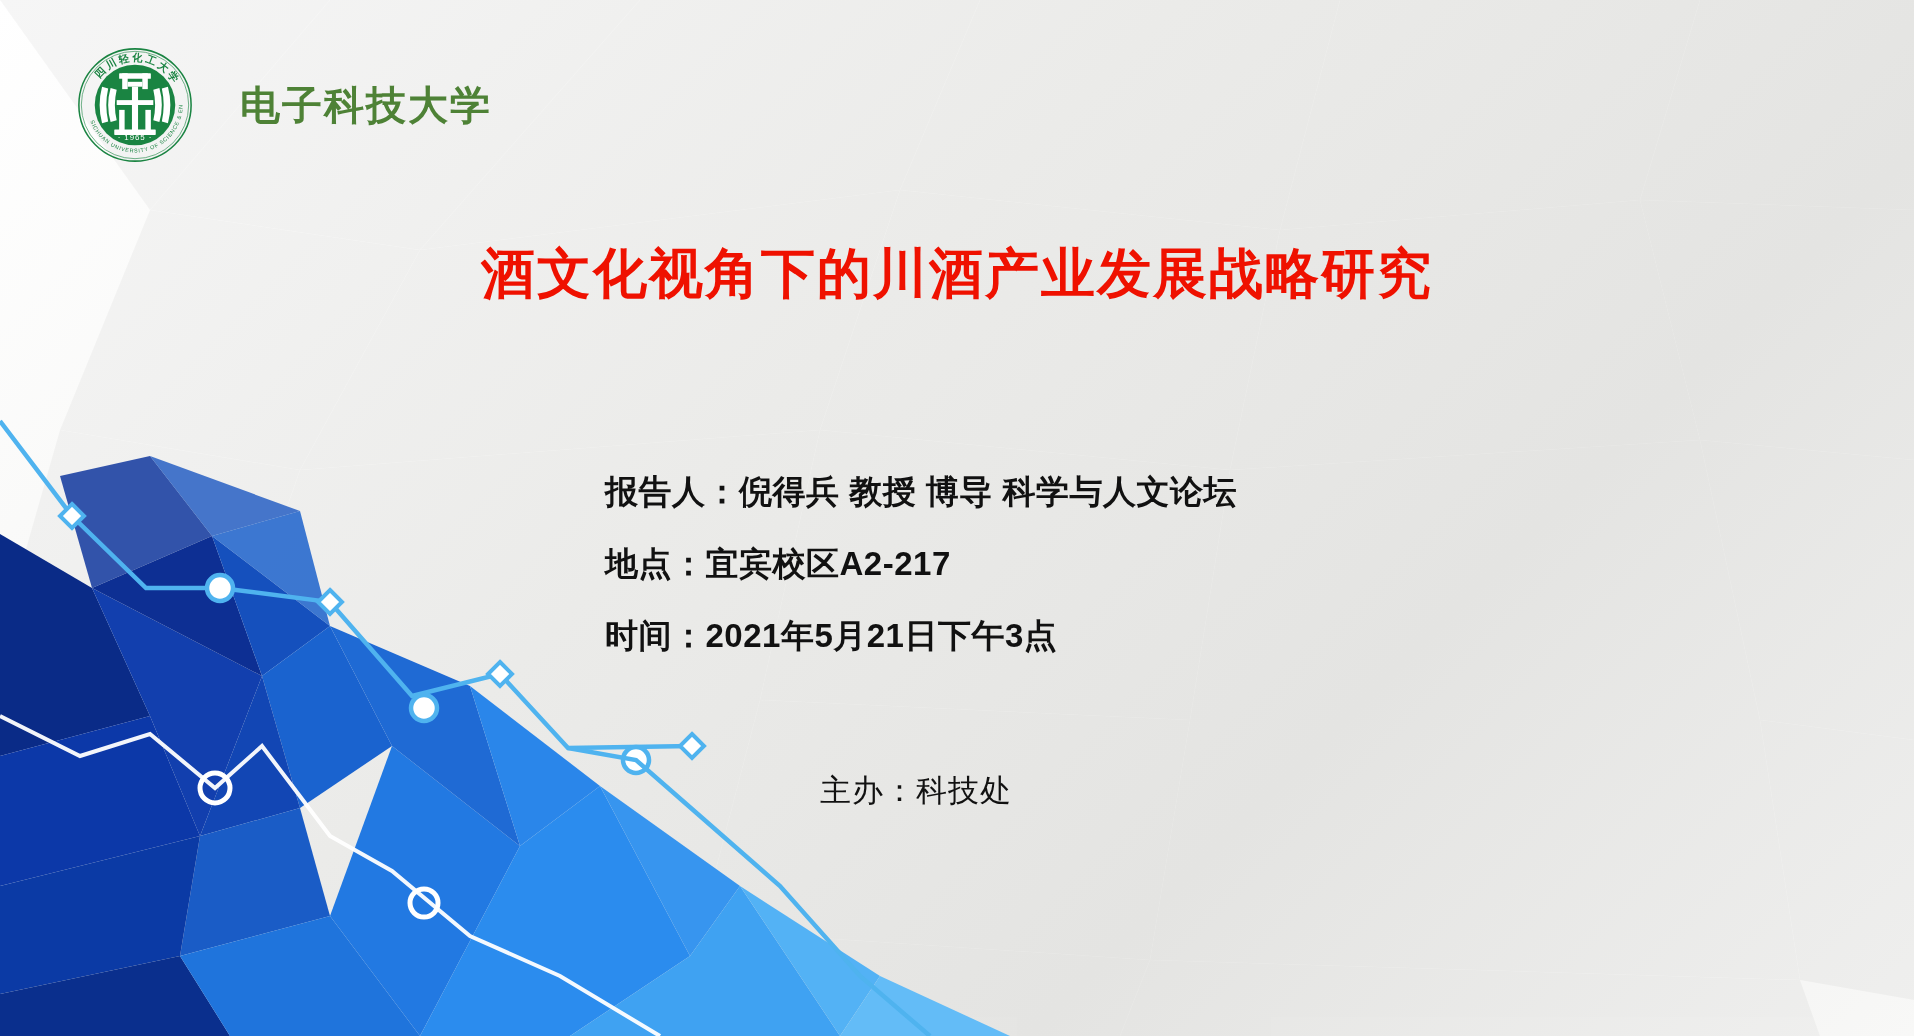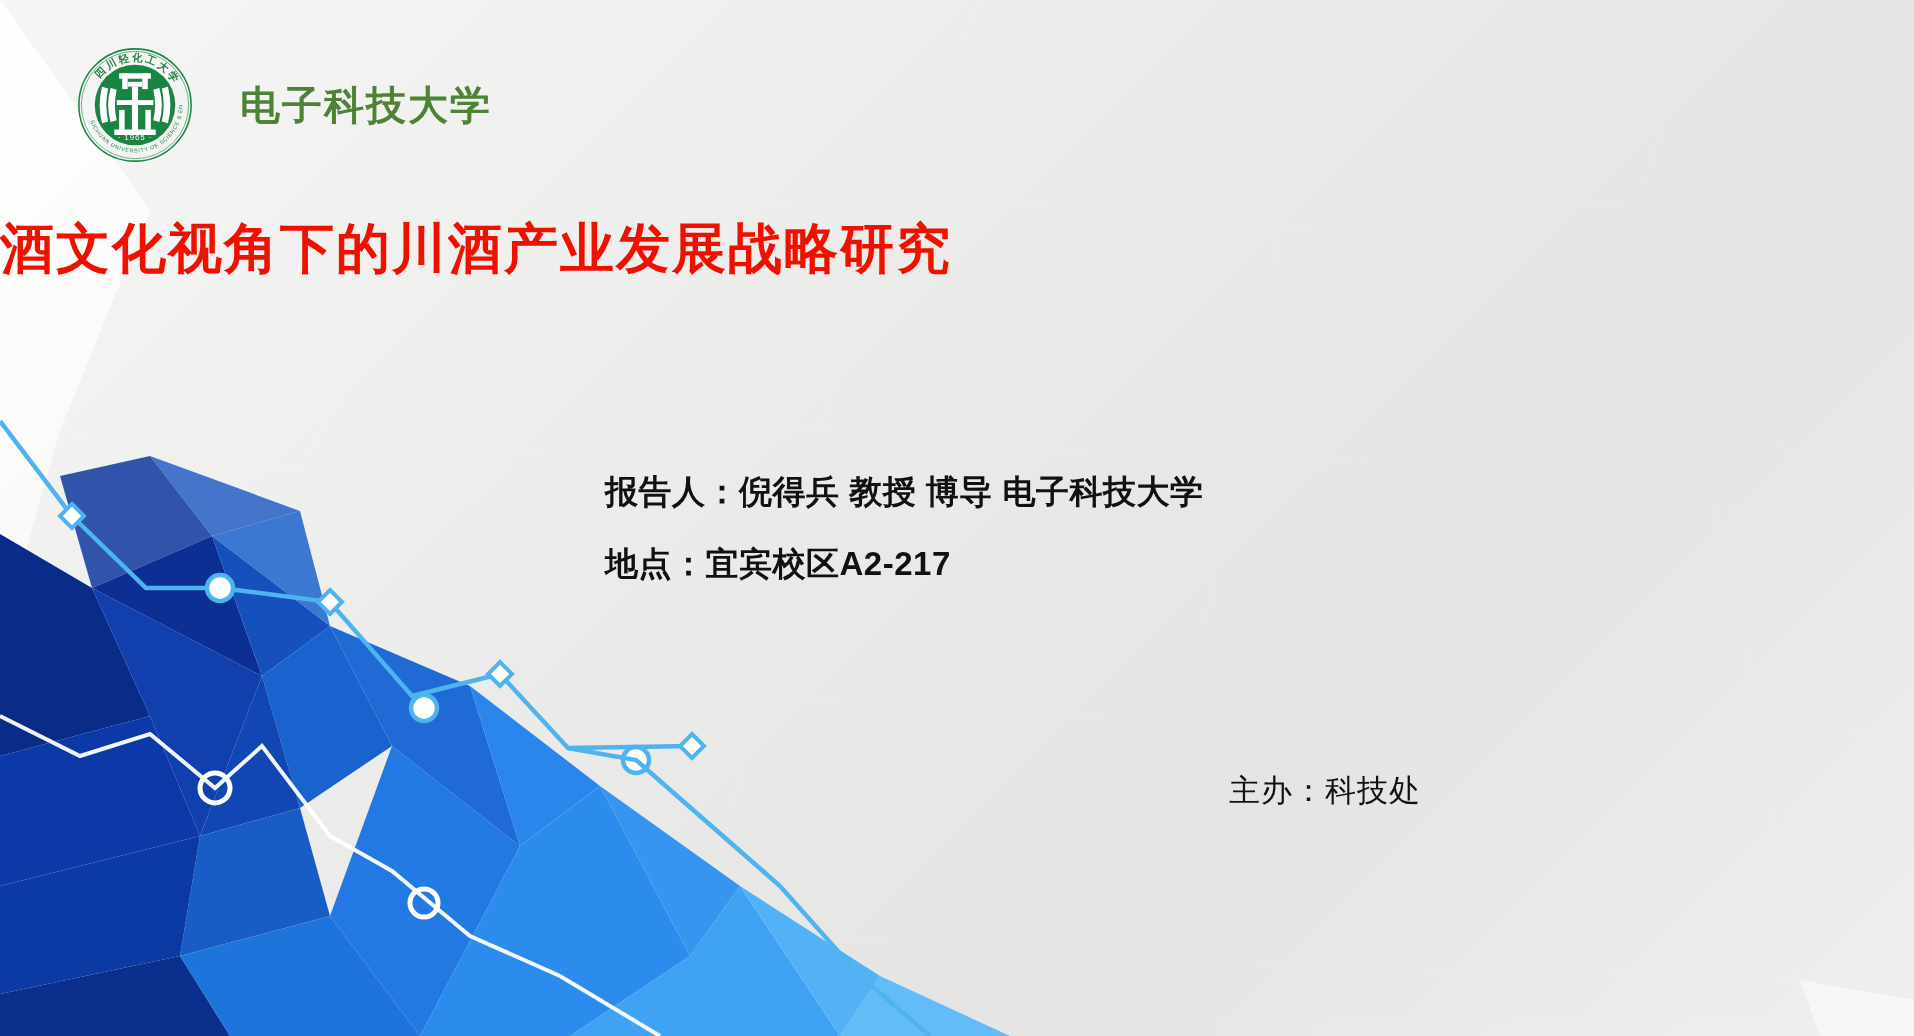--- a/index.html
+++ b/index.html
@@ -28,39 +28,39 @@
     position:absolute;left:74px;top:44px;width:122px;height:122px;
   }
   .forum-title{
     position:absolute;left:240px;top:78px;
     font-size:40px;font-weight:bold;color:#4e8236;
     letter-spacing:2px;white-space:nowrap;
   }
 
   
   .main-title{
-    position:absolute;left:0;top:213px;width:100%;
-    text-align:left;
+    position:absolute;left:0;top:238px;width:100%;
+    text-align:center;
     font-size:54px;font-weight:bold;color:#ef1100;
     letter-spacing:2px;white-space:nowrap;
   }
 
   
   .info-block{
     position:absolute;left:605px;top:470px;
   }
   .info-line{
     font-size:33px;font-weight:bold;color:#111111;
     margin-bottom:27px;white-space:nowrap;letter-spacing:0.5px;
   }
 
   
   .organisers{
     position:absolute;left:820px;top:770px;width:1010px;
-    display:flex;justify-content:center;gap:100px;
+    display:flex;justify-content:flex-start;gap:100px;
   }
   .org-item{
     font-size:31px;color:#111111;white-space:nowrap;letter-spacing:1px;
   }
 
   
   .decor{
     position:absolute;left:0;bottom:0;width:1080px;height:620px;
     pointer-events:none;
   }
@@ -149,22 +149,23 @@
         <textPath href="#arcBottom" startOffset="11%">SICHUAN UNIVERSITY OF SCIENCE &amp; ENGINEERING</textPath>
       </text>
     </svg>
 
     <div class="forum-title">电子科技大学</div>
   </div>
 
   <div class="main-title">酒文化视角下的川酒产业发展战略研究</div>
 
   <div class="info-block">
-    <div class="info-line">报告人：倪得兵  教授  博导  电子科技大学</div>
+    <div class="info-line">报告人：倪得兵  教授  博导  科学与人文论坛</div>
     <div class="info-line">地点：宜宾校区A2-217</div>
+    <div class="info-line">时间：2021年5月21日下午3点</div>
   </div>
 
   <div class="organisers">
     <div class="org-item">主办：科技处</div>
   </div>
 
   <svg class="decor" viewBox="0 0 1080 620" preserveAspectRatio="none">
 
     <g>
       <polygon points="0,118 92,172 150,300 0,340" fill="#0a2b87"></polygon>

